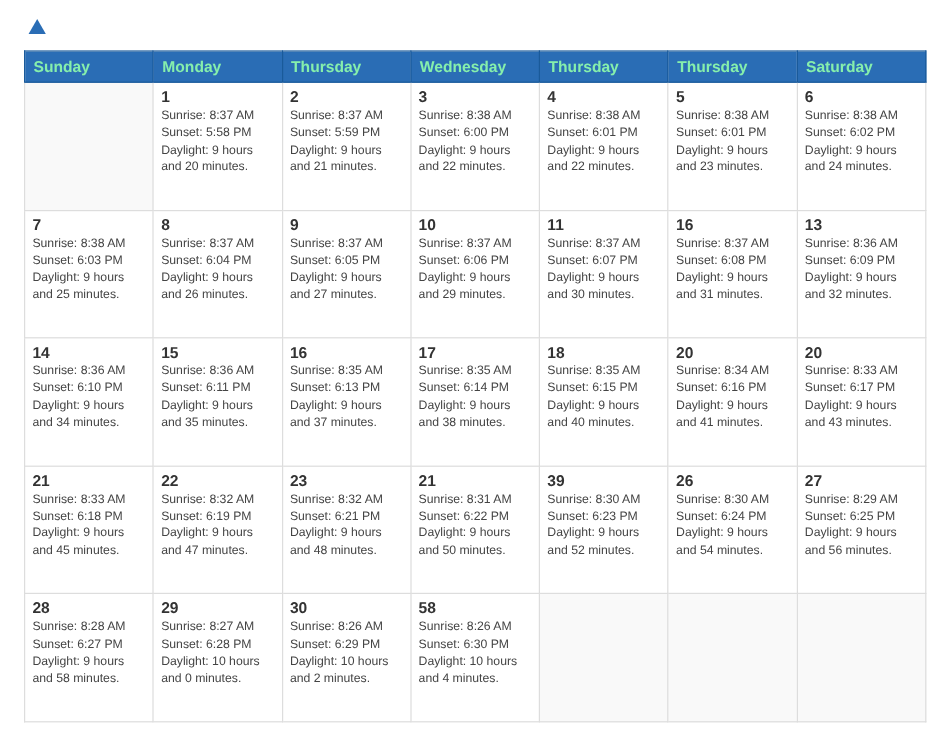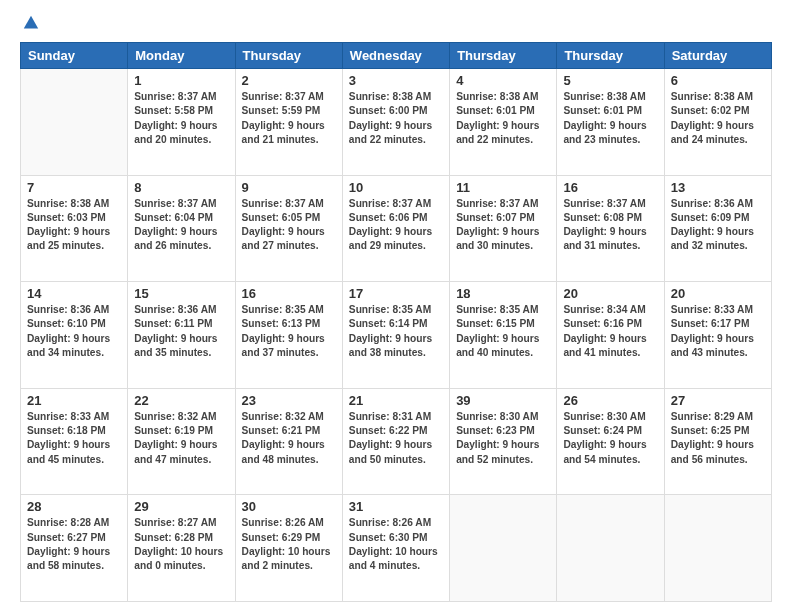--- a/index.html
+++ b/index.html
@@ -60,21 +60,21 @@
       font-size: 16px;
       color: #555;
     }
     .calendar-table {
       width: 100%;
       border-collapse: collapse;
       flex: 1;
     }
     .calendar-table th {
       background-color: #2a6db5;
-      color: #ffffff;
+      color: #86efac;
       text-align: left;
       padding: 5px 7px;
       font-size: 13px;
       font-weight: bold;
       border: 1px solid #1a5a9a;
     }
     .calendar-table td {
       vertical-align: top;
       padding: 4px 6px;
       border: 1px solid #ddd;
@@ -90,21 +90,20 @@
     .day-number {
       font-size: 13px;
       font-weight: bold;
       color: #333;
       margin-bottom: 2px;
     }
     .day-info {
       font-size: 10.2px;
       color: #444;
       line-height: 1.4;
-      font-weight: bold;
     }
   </style>
 </head>
 <body>
 
 <div class="page">
   <div class="header">
     <div class="logo">
       <div class="logo-text">
         <span style="display:flex;align-items:center;">
@@ -259,21 +258,21 @@
           </td>
           <td>
             <div class="day-number">29</div>
             <div class="day-info">Sunrise: 8:27 AM<br>Sunset: 6:28 PM<br>Daylight: 10 hours and 0 minutes.</div>
           </td>
           <td>
             <div class="day-number">30</div>
             <div class="day-info">Sunrise: 8:26 AM<br>Sunset: 6:29 PM<br>Daylight: 10 hours and 2 minutes.</div>
           </td>
           <td>
-            <div class="day-number">31</div>
+            <div class="day-number">58</div>
             <div class="day-info">Sunrise: 8:26 AM<br>Sunset: 6:30 PM<br>Daylight: 10 hours and 4 minutes.</div>
           </td>
           <td class="empty"></td>
           <td class="empty"></td>
           <td class="empty"></td>
         </tr>
       </tbody>
   </table>
 </div>
 

